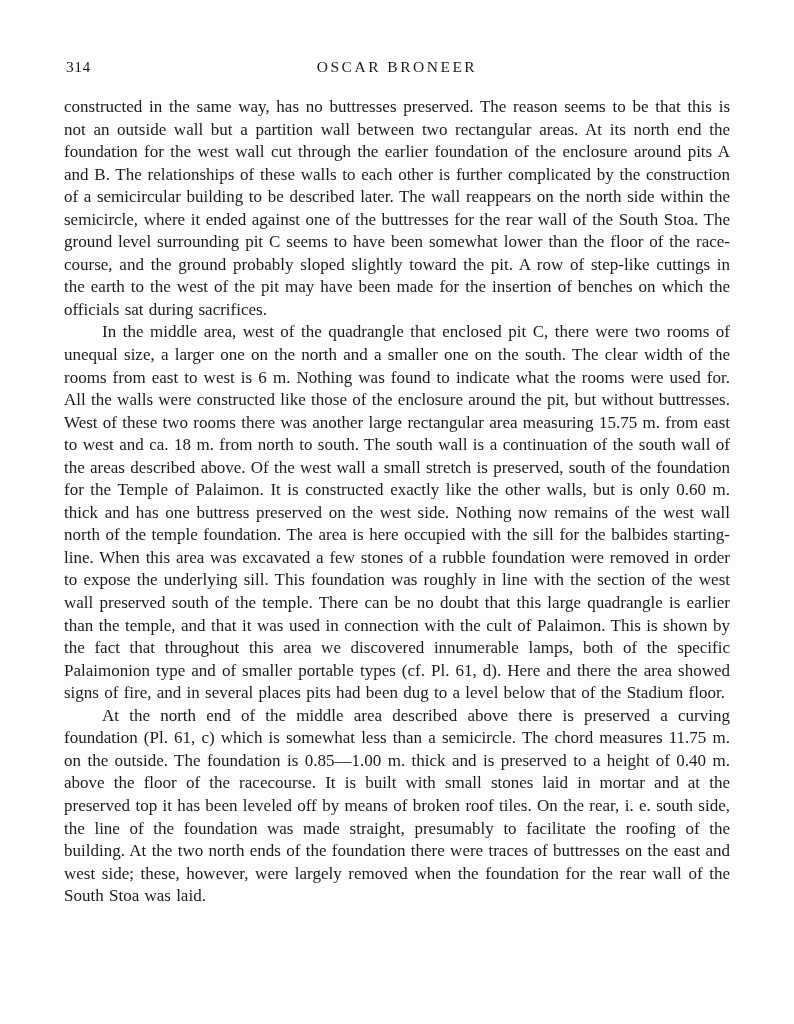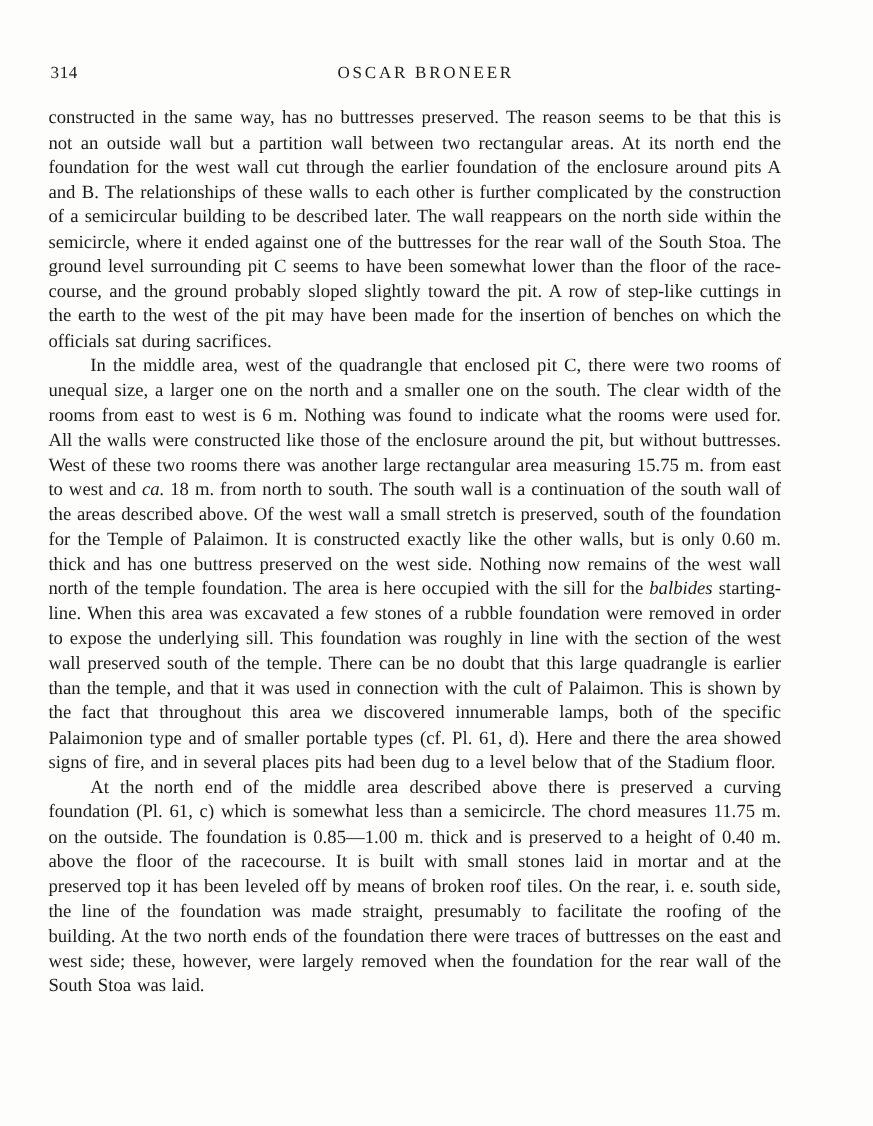--- a/index.html
+++ b/index.html
@@ -6,21 +6,21 @@
     margin: 0;
     padding: 0;
     background: #ffffff;
   }
   .page {
     position: relative;
     width: 794px;
     height: 1024px;
     box-sizing: border-box;
     background: #fdfdfb;
-    padding: 58px 64px 0 44px;
+    padding: 58px 64px 0 64px;
     font-family: "Liberation Serif", "DejaVu Serif", serif;
     color: #1b1b1b;
     overflow: hidden;
   }
   .page-header {
     position: relative;
     height: 20px;
     text-align: center;
     font-size: 15.5px;
   }
@@ -43,21 +43,20 @@
     word-spacing: 0.06em;
   }
   .body-text p {
     margin: 0;
     padding: 0;
   }
   .body-text p.indent {
     text-indent: 38px;
   }
   .italic-term {
-    font-style: italic;
   }
 </style>
 </head>
 <body>
 
 <div class="page">
 
   <div class="page-header">
     <span class="page-number">314</span>
     <span class="running-head">OSCAR BRONEER</span>

